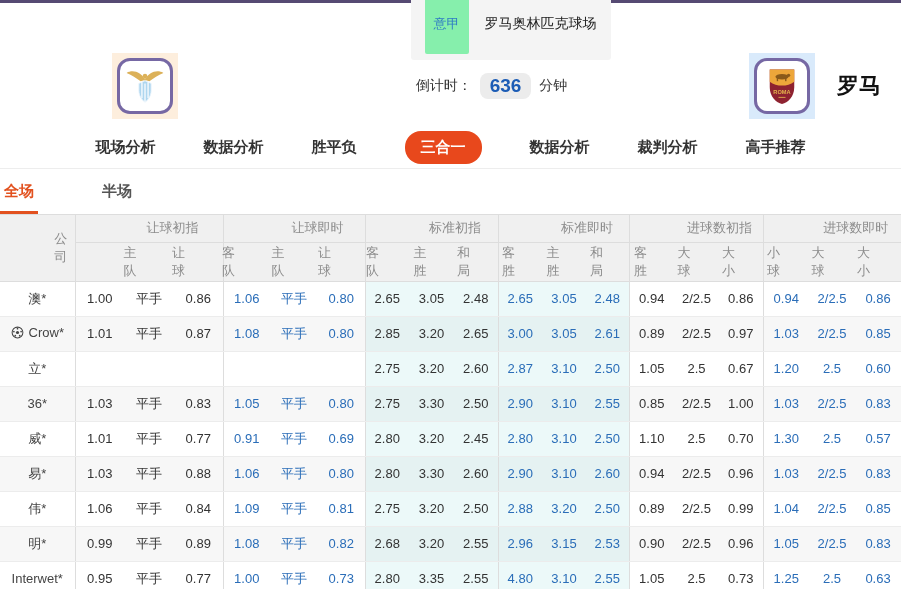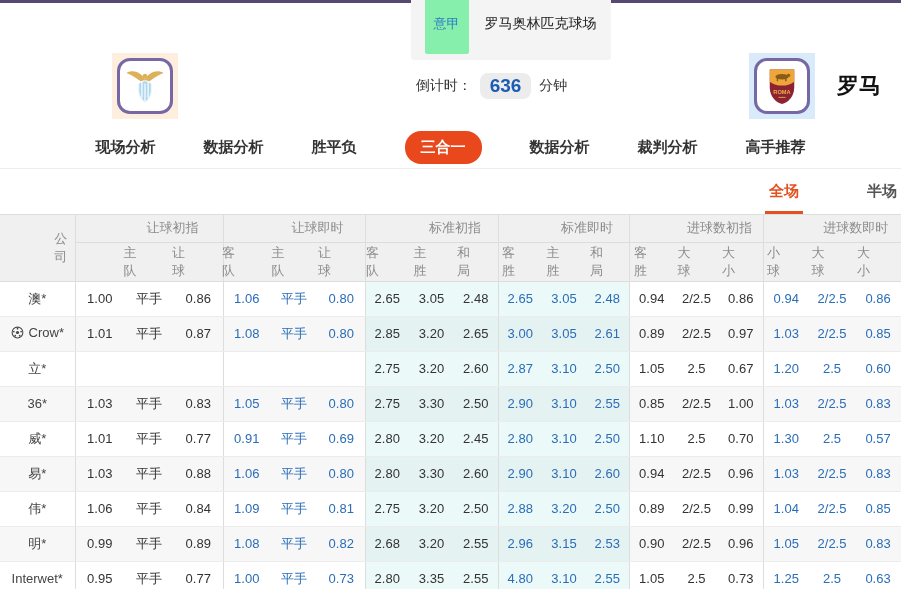--- a/index.html
+++ b/index.html
@@ -44,21 +44,21 @@
   
   .nav {
     height:42px; display:flex; align-items:center; justify-content:center; gap:48px;
     border-bottom:1px solid #ededed; font-size:15px; font-weight:bold; color:#333;text-align:center;
   }
   .nav-tab { cursor:pointer; white-space:nowrap; }
   .nav-tab.active { background:#e8481c; color:#fff; border-radius:16px; padding:7px 16px; }
 
   
   .subtabs {
-    height:46px; display:flex; align-items:flex-end; justify-content:flex-end; gap:60px;
+    height:46px; display:flex; align-items:flex-end; justify-content:flex-start; gap:60px;
     border-bottom:1px solid #ddd; font-size:15px; font-weight:bold;
   }
   .subtab { padding:0 4px 13px; color:#555; cursor:pointer; }
   .subtab.active { color:#e2511f; border-bottom:3px solid #e2511f; padding-bottom:10px; }
 
   
   table { width:901px; border-collapse:collapse; table-layout:fixed; font-size:13px; }
   thead th {
     background:#f0f0f0; color:#8c8c8c; font-weight:normal; text-align:center;
     height:27px; border-bottom:1px solid #ddd;padding-left:48px;

